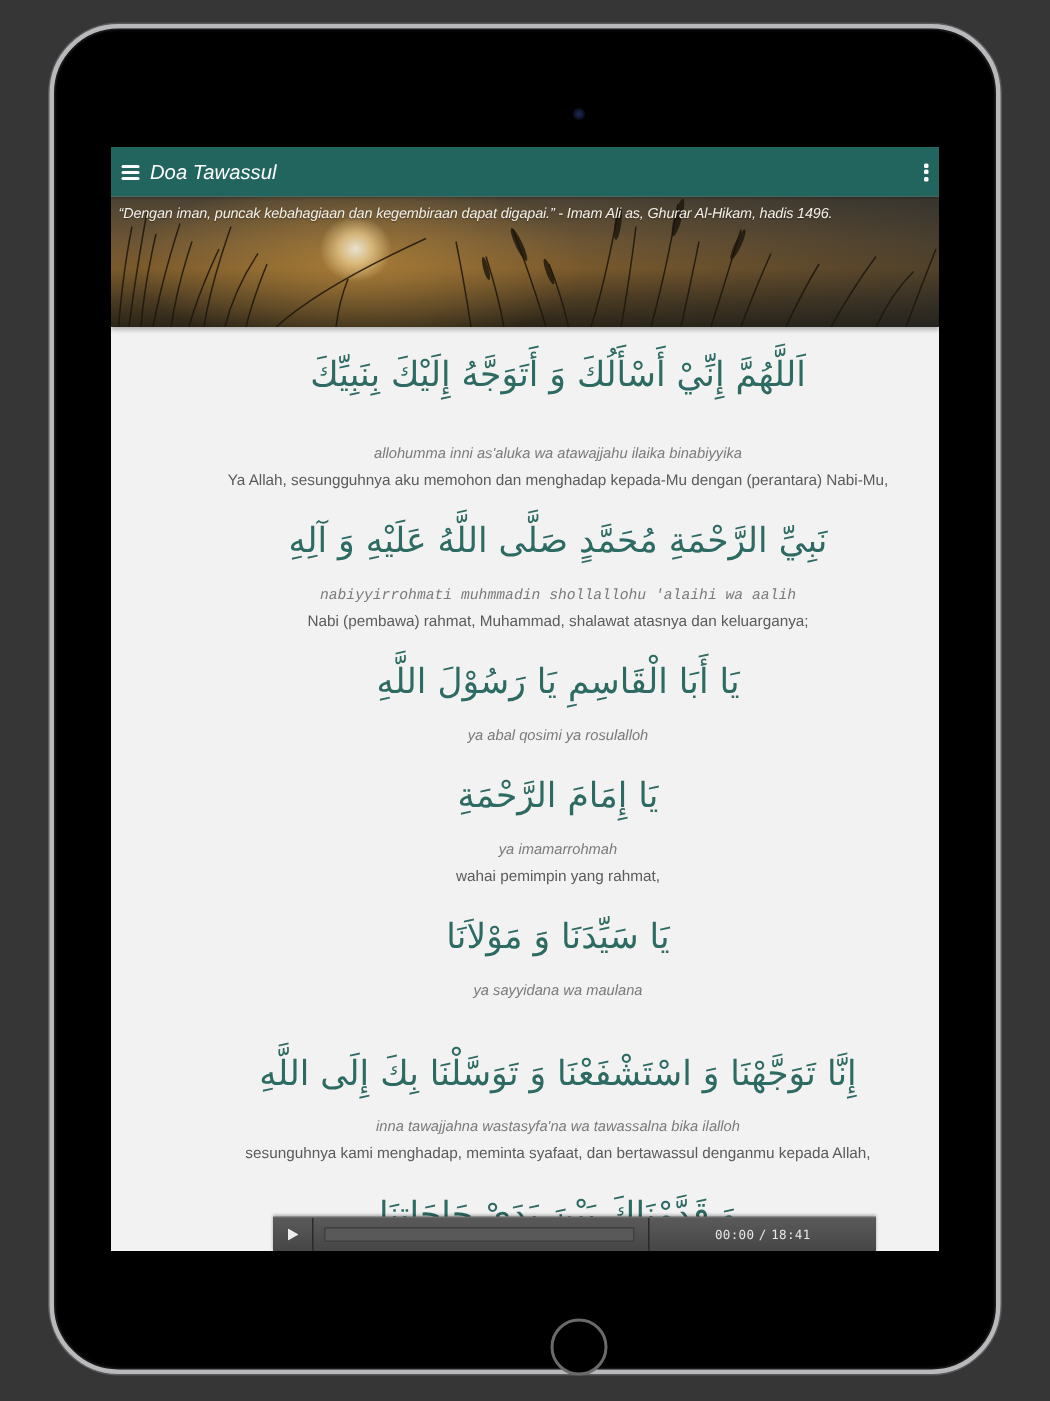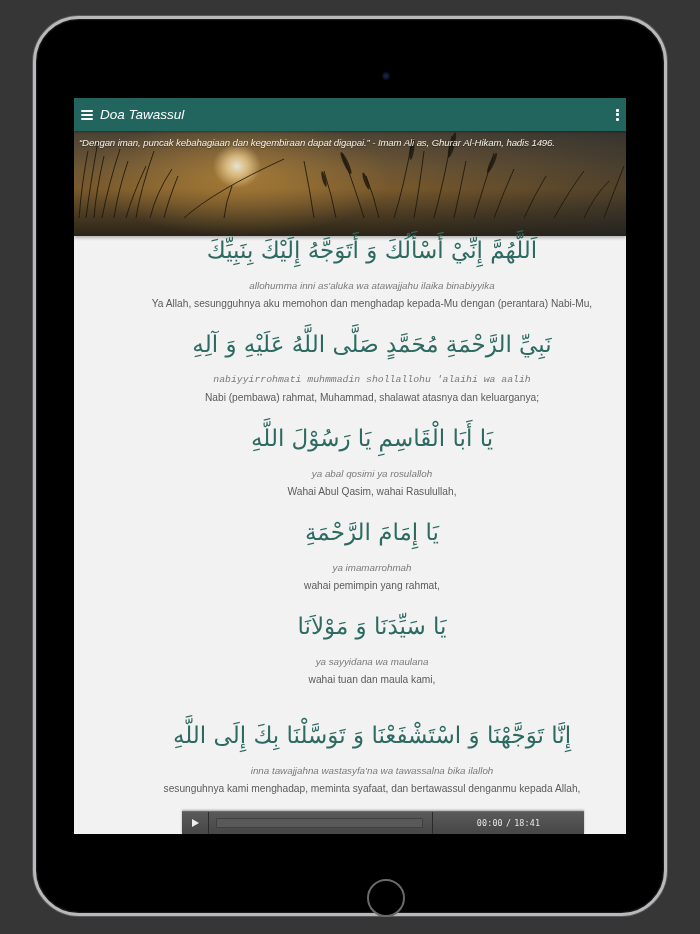--- a/index.html
+++ b/index.html
@@ -31,21 +31,21 @@
       background: #22655f; display: flex; align-items: center; color: #fff;
       box-shadow: 0 1px 2px rgba(0,0,0,0.35); z-index: 3; font-style: italic;
     }
     .hamburger { width: 12px; height: 10px; margin-left: 7px; display: flex; flex-direction: column; justify-content: space-between; cursor: pointer; }
     .hamburger span { display: block; height: 2px; background: #fff; border-radius: 1px; }
     .app-title { margin-left: 7px; font-family: "Liberation Sans", sans-serif; font-size: 13.5px; color: #fff; }
     .overflow-menu { margin-left: auto; margin-right: 6px; width: 6px; height: 12px; display: flex; flex-direction: column; justify-content: space-between; align-items: center; cursor: pointer; }
     .overflow-menu span { width: 3px; height: 3px; background: #fff; border-radius: 1px; }
 
     .banner {
-      position: absolute; left: 0; top: 33px; width: 100%; height: 105px; overflow: hidden;
+      position: absolute; left: 0; top: 33px; width: 100%; height: 87px; overflow: hidden;
       background:
         radial-gradient(ellipse 24px 22px at 163px 35px, rgba(235,232,215,0.95) 0%, rgba(230,200,140,0.8) 45%, rgba(200,150,70,0) 100%),
         radial-gradient(ellipse 150px 60px at 165px 45px, rgba(190,140,60,0.65) 0%, rgba(120,90,40,0) 100%),
         linear-gradient(180deg, #4a4234 0%, #6e5634 35%, #7a5a2c 55%, #4a3a22 80%, #2a2418 100%);
       box-shadow: 0 2px 3px rgba(0,0,0,0.25);
     }
     .banner::after {
       content: ""; position: absolute; left: 0; right: 0; top: 0; bottom: 0;
       background: linear-gradient(90deg, rgba(0,0,0,0) 0%, rgba(0,0,0,0) 55%, rgba(30,35,40,0.45) 100%);
     }
@@ -145,42 +145,40 @@
         <ellipse cx="292" cy="50" rx="2" ry="9" transform="rotate(-20 292 50)"></ellipse>
         <ellipse cx="250" cy="48" rx="1.8" ry="8" transform="rotate(-15 250 48)"></ellipse>
       </g>
     </svg>
     <div class="quote">“Dengan iman, puncak kebahagiaan dan kegembiraan dapat digapai.” - Imam Ali as, Ghurar Al-Hikam, hadis 1496.</div>
   </div>
 
   <div class="content">
     <div class="verse" style="margin-top:15px;">
       <div class="arabic">اَللَّهُمَّ إِنِّيْ أَسْأَلُكَ وَ أَتَوَجَّهُ إِلَيْكَ بِنَبِيِّكَ</div>
-      <div class="latin" style="margin-top:13px;">allohumma inni as'aluka wa atawajjahu ilaika binabiyyika</div>
+      <div class="latin" style="margin-top:30px;">allohumma inni as'aluka wa atawajjahu ilaika binabiyyika</div>
       <div class="translation" style="margin-top:6px;">Ya Allah, sesungguhnya aku memohon dan menghadap kepada-Mu dengan (perantara) Nabi-Mu,</div>
     </div>
     <div class="verse" style="margin-top:17px;">
       <div class="arabic">نَبِيِّ الرَّحْمَةِ مُحَمَّدٍ صَلَّى اللَّهُ عَلَيْهِ وَ آلِهِ</div>
       <div class="latin" style="margin-top:13px;font-family:Liberation Mono, monospace;">nabiyyirrohmati muhmmadin shollallohu 'alaihi wa aalih</div>
       <div class="translation" style="margin-top:6px;">Nabi (pembawa) rahmat, Muhammad, shalawat atasnya dan keluarganya;</div>
     </div>
     <div class="verse" style="margin-top:17px;">
       <div class="arabic">يَا أَبَا الْقَاسِمِ يَا رَسُوْلَ اللَّهِ</div>
       <div class="latin" style="margin-top:13px;">ya abal qosimi ya rosulalloh</div>
-      <div class="translation" style="margin-top:6px;">Wahai Abul Qasim, wahai Rasulullah,</div>
     </div>
     <div class="verse" style="margin-top:17px;">
       <div class="arabic">يَا إِمَامَ الرَّحْمَةِ</div>
       <div class="latin" style="margin-top:13px;">ya imamarrohmah</div>
       <div class="translation" style="margin-top:6px;">wahai pemimpin yang rahmat,</div>
     </div>
     <div class="verse" style="margin-top:17px;">
       <div class="arabic">يَا سَيِّدَنَا وَ مَوْلاَنَا</div>
       <div class="latin" style="margin-top:13px;">ya sayyidana wa maulana</div>
-      <div class="translation" style="margin-top:6px;">wahai tuan dan maula kami,</div>
     </div>
     <div class="verse" style="margin-top:32px;">
       <div class="arabic">إِنَّا تَوَجَّهْنَا وَ اسْتَشْفَعْنَا وَ تَوَسَّلْنَا بِكَ إِلَى اللَّهِ</div>
       <div class="latin" style="margin-top:13px;">inna tawajjahna wastasyfa'na wa tawassalna bika ilalloh</div>
       <div class="translation" style="margin-top:6px;">sesunguhnya kami menghadap, meminta syafaat, dan bertawassul denganmu kepada Allah,</div>
     </div>
     <div class="verse" style="margin-top:17px;">
       <div class="arabic">وَ قَدَّمْنَاكَ بَيْنَ يَدَيْ حَاجَاتِنَا</div>
     </div>
   </div>

